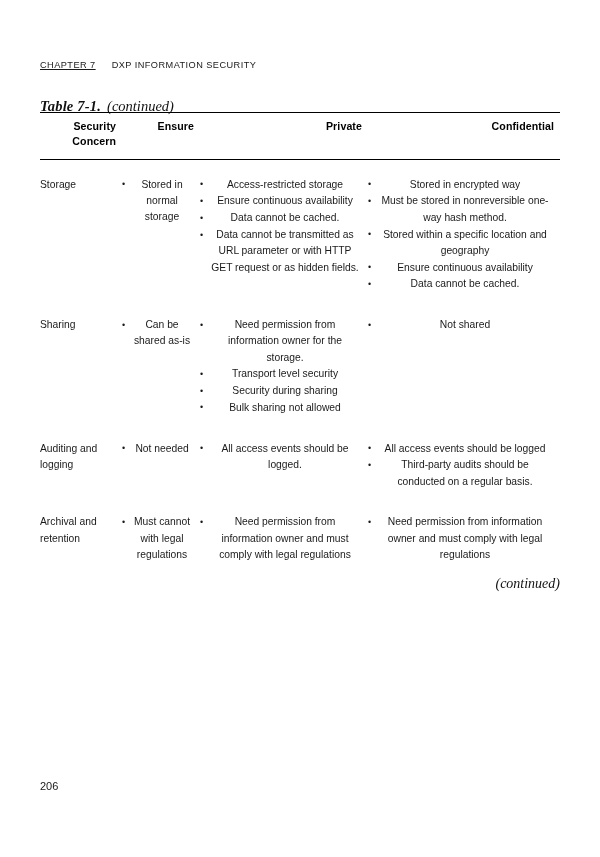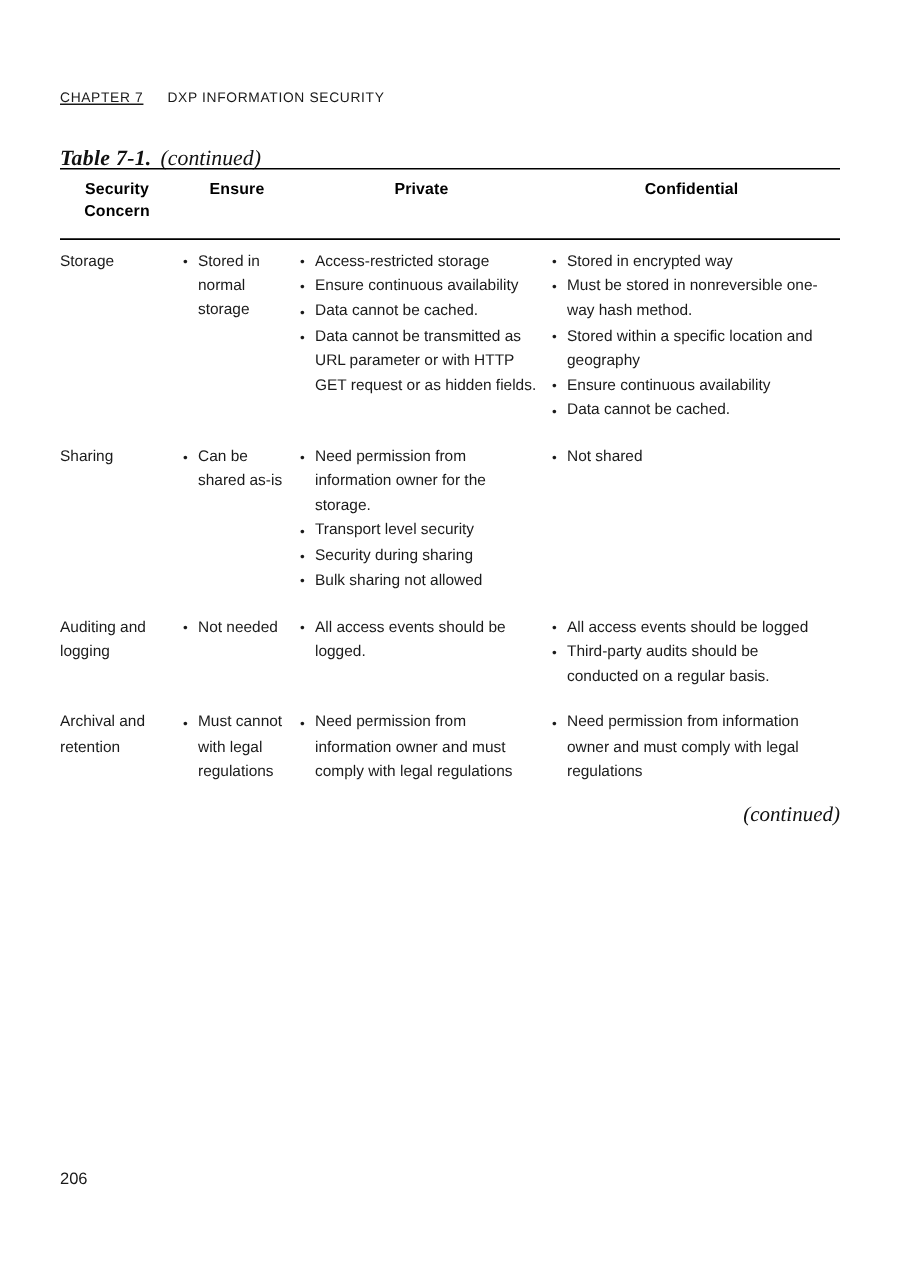--- a/index.html
+++ b/index.html
@@ -71,59 +71,60 @@
     width: 520px;
     border-collapse: collapse;
     table-layout: fixed;
   }
   table.data col.c-concern { width: 82px; }
   table.data col.c-public  { width: 78px; }
   table.data col.c-private { width: 168px; }
   table.data col.c-conf    { width: 192px; }
 
   table.data thead th {
-    text-align: center;
+    text-align: right;
     vertical-align: top;
     font-family: "Liberation Sans", sans-serif;
     font-size: 10.6px;
     font-weight: bold;
     letter-spacing: 0.1px;
     line-height: 1.45;
     padding: 6px 6px 9px 0;
     border-top: 1.7px solid #000;
     border-bottom: 1.1px solid #000;
     color: #000;
   }
   table.data thead th .hdr-l2 { display: block; }
 
   table.data tbody td {
     vertical-align: top;
     font-family: "Liberation Sans", sans-serif;
     font-size: 10.3px;
     line-height: 1.58;
-    padding: 7px 8px 7px 0;
+    padding: 17px 8px 7px 0;
     color: #1a1a1a;
   }
   table.data tbody tr.last-row td {
     border-bottom: 1.1px solid #000;
     padding-bottom: 6px;
   }
   td.concern {
     padding-right: 4px;
   }
 
   ul.bl {
     list-style: none;
     margin: 0;
     padding: 0;
   }
   ul.bl > li {
     position: relative;
     padding-left: 10px;
     margin: 0 0 0.5px 0;
+    text-align: center;
   }
   ul.bl > li::before {
     content: "\2022";
     position: absolute;
     left: 0;
     top: -0.5px;
     font-size: 9px;
     line-height: 1.78;
     color: #1a1a1a;
   }

